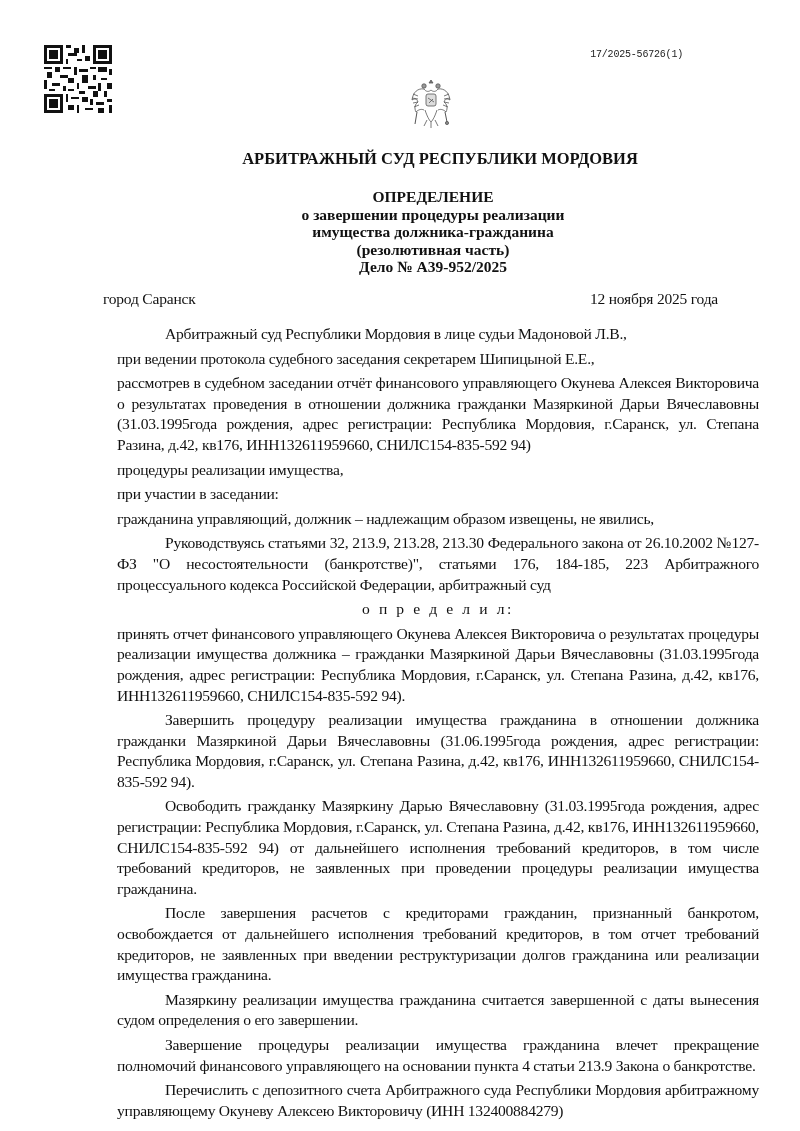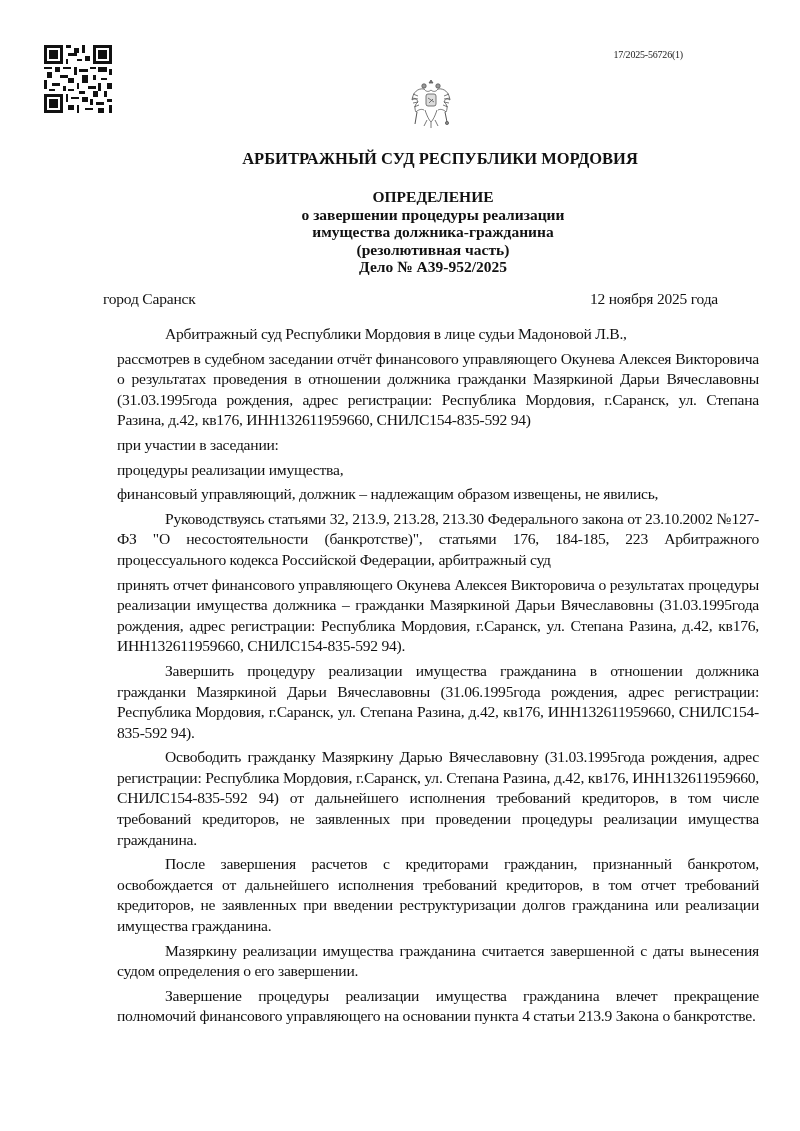--- a/index.html
+++ b/index.html
@@ -1,19 +1,19 @@
 <!DOCTYPE html>
 <html><head>
 <meta charset="utf-8">
 <style>
   html, body { margin: 0; padding: 0; background: #ffffff; }
   body { width: 800px; height: 1131px; position: relative; overflow: hidden; color: #111; }
   .page { position: absolute; left: 0; top: 0; width: 800px; height: 1131px; background: #fff; }
   .qr { position: absolute; left: 44px; top: 44px; width: 68px; height: 70px; }
-  .docnum { position: absolute; right: 117px; top: 49px; font-family: Liberation Serif, serif; font-size: 10px; color: #222; letter-spacing: -0.2px; text-align: right; }
+  .docnum { position: absolute; right: 117px; top: 49px; font-family: Liberation Mono, monospace; font-size: 10px; color: #222; letter-spacing: -0.2px; text-align: right; }
   .emblem { position: absolute; left: 409px; top: 76px; width: 44px; height: 58px; }
   .court { position: absolute; left: 0; width: 880px; top: 149px; text-align: center; font-family: "Liberation Serif", serif; font-weight: bold; font-size: 16.5px; letter-spacing: 0px; }
   .titleblock { position: absolute; left: 0; width: 866px; top: 188px; text-align: center; font-family: "Liberation Serif", serif; font-weight: bold; font-size: 15.5px; line-height: 17.5px; }
   .titleblock .t1 { font-size: 15.5px; }
   .cityline { position: absolute; left: 103px; width: 615px; top: 290px; font-family: "Liberation Serif", serif; font-size: 15.5px; display: flex; justify-content: space-between; letter-spacing: -0.2px; }
   .body { position: absolute; left: 113px; width: 650px; top: 320px; font-family: "Liberation Serif", serif; font-size: 15.6px; line-height: 20.6px; letter-spacing: -0.25px; }
   .body p { margin: 4px; text-align: justify; }
   .ind { text-indent: 48px; }
   .center { text-align: center !important; letter-spacing: 2.6px; }
   .nojust { text-align: left !important; }
@@ -113,26 +113,29 @@
     <div>Дело № А39-952/2025</div>
   </div>
 
   <div class="cityline">
     <span>город Саранск</span>
     <span>12 ноября 2025 года</span>
   </div>
 
   <div class="body">
     <p class="ind nojust">Арбитражный суд Республики Мордовия в лице судьи Мадоновой Л.В.,</p>
+    <p class="nojust">при ведении протокола судебного заседания секретарем Шипицыной Е.Е.,</p>
     <p>рассмотрев в судебном заседании отчёт финансового управляющего Окунева Алексея Викторовича о результатах проведения в отношении должника гражданки Мазяркиной Дарьи Вячеславовны  (31.03.1995года рождения,   адрес регистрации: Республика Мордовия, г.Саранск, ул. Степана Разина, д.42, кв176, ИНН132611959660, СНИЛС154-835-592 94)</p>
+    <p class="nojust">процедуры реализации имущества,</p>
     <p class="nojust">при участии в заседании:</p>
-    <p class="nojust">процедуры реализации имущества,</p>
-    <p class="nojust">финансовый управляющий, должник – надлежащим образом извещены, не явились,</p>
-    <p class="ind">Руководствуясь статьями 32, 213.9, 213.28, 213.30 Федерального закона от 23.10.2002 №127-ФЗ "О несостоятельности (банкротстве)", статьями 176, 184-185, 223 Арбитражного процессуального кодекса Российской Федерации, арбитражный суд</p>
+    <p class="nojust">гражданина управляющий, должник – надлежащим образом извещены, не явились,</p>
+    <p class="ind">Руководствуясь статьями 32, 213.9, 213.28, 213.30 Федерального закона от 26.10.2002 №127-ФЗ "О несостоятельности (банкротстве)", статьями 176, 184-185, 223 Арбитражного процессуального кодекса Российской Федерации, арбитражный суд</p>
+    <p class="center">о п р е д е л и л:</p>
     <p>принять отчет финансового управляющего Окунева Алексея Викторовича о результатах процедуры реализации имущества должника – гражданки Мазяркиной Дарьи Вячеславовны (31.03.1995года рождения,    адрес регистрации: Республика Мордовия, г.Саранск, ул. Степана Разина, д.42, кв176, ИНН132611959660, СНИЛС154-835-592 94).</p>
     <p class="ind">Завершить процедуру реализации имущества гражданина в отношении должника гражданки Мазяркиной Дарьи Вячеславовны  (31.06.1995года рождения,   адрес регистрации: Республика Мордовия, г.Саранск, ул. Степана Разина, д.42, кв176, ИНН132611959660, СНИЛС154-835-592 94).</p>
     <p class="ind">Освободить гражданку Мазяркину Дарью Вячеславовну  (31.03.1995года рождения, адрес регистрации: Республика Мордовия, г.Саранск, ул. Степана Разина, д.42, кв176, ИНН132611959660, СНИЛС154-835-592  94) от дальнейшего исполнения требований кредиторов, в том числе требований кредиторов, не заявленных при проведении процедуры реализации имущества гражданина.</p>
     <p class="ind">После завершения расчетов с кредиторами гражданин, признанный банкротом, освобождается от дальнейшего исполнения требований кредиторов, в том отчет требований кредиторов, не заявленных при введении реструктуризации долгов гражданина или реализации имущества гражданина.</p>
     <p class="ind">Мазяркину реализации имущества гражданина считается завершенной с даты вынесения судом определения о его завершении.</p>
     <p class="ind">Завершение процедуры реализации имущества гражданина влечет прекращение полномочий финансового управляющего на основании пункта 4 статьи 213.9 Закона о банкротстве.</p>
+    <p class="ind">Перечислить с депозитного счета Арбитражного суда Республики Мордовия арбитражному управляющему Окуневу Алексею Викторовичу (ИНН 132400884279)</p>
   </div>
 
 </div>
 
 </body></html>

